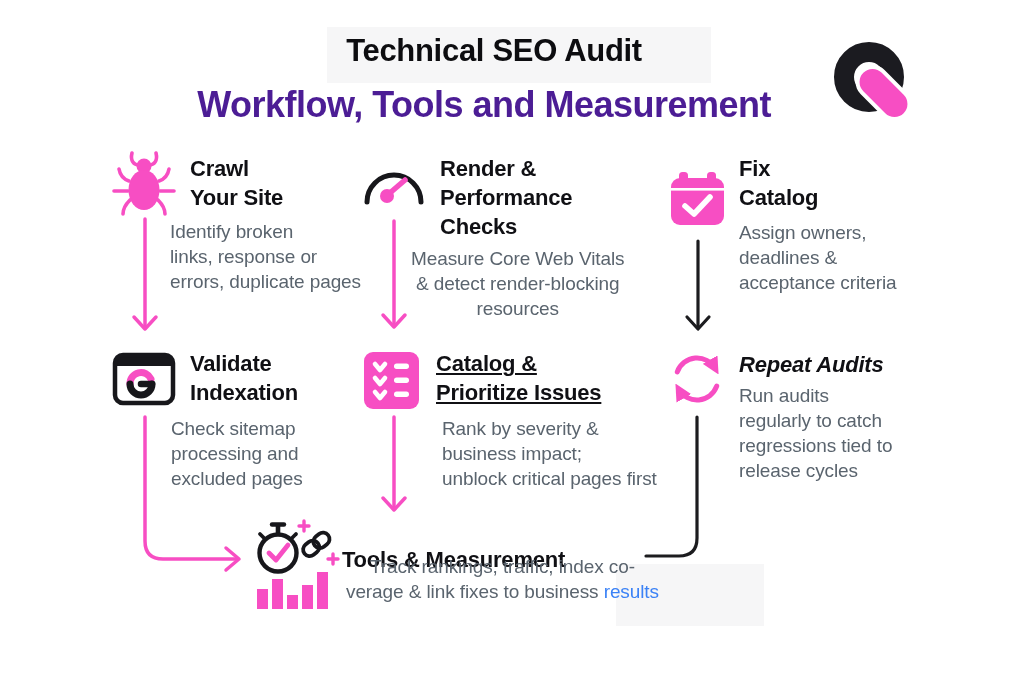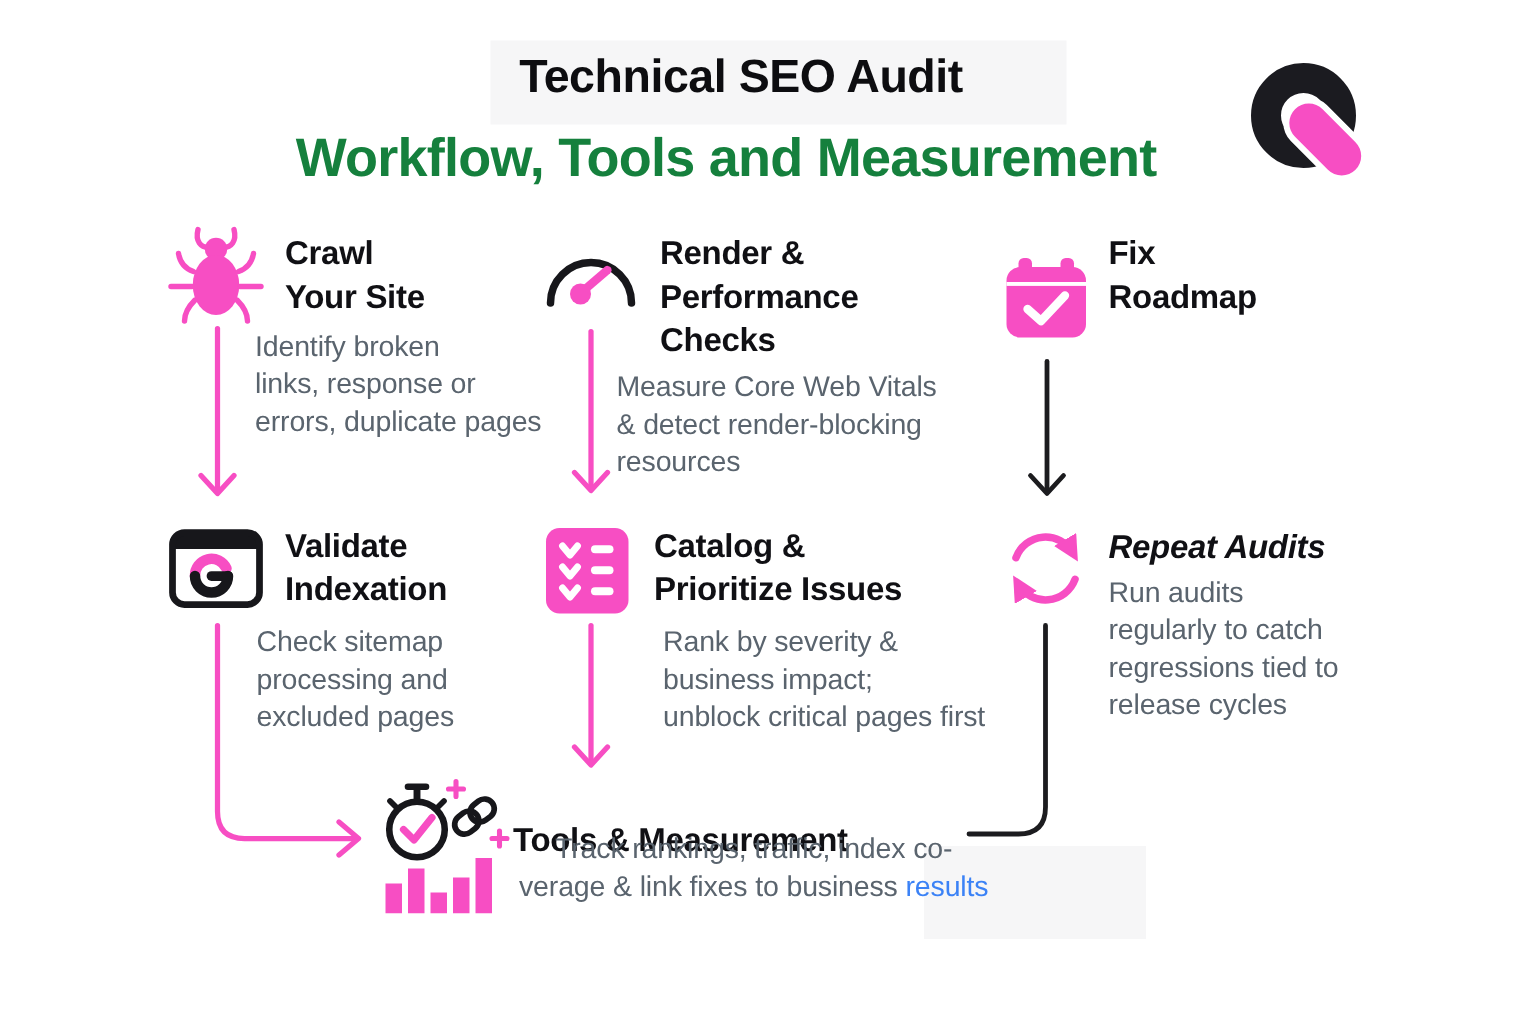--- a/index.html
+++ b/index.html
@@ -13,21 +13,21 @@
   body{font-family:"Liberation Sans","DejaVu Sans",sans-serif;}
   .canvas{position:relative;width:988px;height:683px;background:#fff;overflow:hidden;}
 
   .bgbox{position:absolute;background:var(--lightbox);z-index:0;}
 
   .connectors{position:absolute;left:0;top:0;z-index:1;pointer-events:none;}
 
   .abs{position:absolute;z-index:2;}
 
   .title1{top:33px;left:50%;transform:translateX(-50%);font-size:31px;font-weight:700;color:#0d0d10;letter-spacing:-0.3px;white-space:nowrap;}
-  .title2{top:84px;left:49%;transform:translateX(-50%);font-size:36px;font-weight:700;color:#15803d;letter-spacing:-0.5px;white-space:nowrap;}
+  .title2{top:84px;left:49%;transform:translateX(-50%);font-size:36px;font-weight:700;color:#4c1d95;letter-spacing:-0.5px;white-space:nowrap;}
 
   .step-title{font-size:22px;line-height:29px;font-weight:700;color:#101014;white-space:pre-line;letter-spacing:-0.2px;}
   .step-desc{font-size:19px;line-height:25px;font-weight:400;color:var(--muted);white-space:pre-line;letter-spacing:-0.1px;}
   .light-word{color:#3b82f6;}
 
   
   .logo{width:76px;height:76px;}
   .logo .ring{position:absolute;left:0;top:0;width:70px;height:70px;border:20px solid #1b1b20;border-radius:50%;}
   .logo .pill{position:absolute;left:21px;top:38px;width:57px;height:26px;border-radius:13px;background:var(--pink);transform:rotate(45deg);box-shadow:0 0 0 4px #fff;}
 
@@ -90,33 +90,36 @@
 Your Site</div>
 
   <svg class="abs" style="left:362px;top:160px;" width="64" height="46" viewBox="0 0 64 46">
     <path class="ink-s" stroke-width="5" d="M5,42 A27,27 0 0 1 59,42"></path>
     <circle class="pink-f" cx="25" cy="36" r="7"></circle>
     <path class="pink-s" stroke-width="5.5" d="M29,32 L43,20"></path>
   </svg>
   <div class="abs step-title" style="left:440px;top:154px;">Render &amp;
 Performance
 Checks</div>
-  <div class="abs step-desc" style="left:411px;top:246px;">Measure Core Web Vitals
+  <div class="abs step-desc" style="left:411px;top:246px;text-align:center;">Measure Core Web Vitals
 &amp; detect render-blocking
 resources</div>
 
   <svg class="abs" style="left:669px;top:171px;" width="57" height="57" viewBox="0 0 57 57">
     <rect class="pink-f" x="10" y="1" width="9" height="12" rx="3.5"></rect>
     <rect class="pink-f" x="38" y="1" width="9" height="12" rx="3.5"></rect>
     <rect class="pink-f" x="2" y="7" width="53" height="47" rx="9"></rect>
     <rect class="white-f" x="2" y="17" width="53" height="2.6"></rect>
     <path class="white-s" stroke-width="5.6" d="M16,35 L25,43 L41,26"></path>
   </svg>
   <div class="abs step-title" style="left:739px;top:154px;">Fix
-Roadmap</div>
+Catalog</div>
+  <div class="abs step-desc" style="left:739px;top:220px;">Assign owners,
+deadlines &amp;
+acceptance criteria</div>
 
   <svg class="abs" style="left:111px;top:351px;" width="66" height="58" viewBox="0 0 66 58">
     <path class="ink-f" d="M12,4 H54 Q62,4 62,13 V15 H4 V13 Q4,4 12,4 Z"></path>
     <rect class="ink-s" stroke-width="4.5" x="4" y="4" width="58" height="48" rx="8"></rect>
     <path class="pink-s" stroke-width="7" d="M19,33 A11,11 0 0 1 40,28"></path>
     <path class="ink-s" stroke-width="7" d="M19,33 A11,11 0 0 0 41,33"></path>
     <path class="ink-s" stroke-width="6.5" d="M30,33 H41"></path>
   </svg>
   <div class="abs step-desc" style="left:171px;top:416px;">Check sitemap
 processing and
@@ -126,21 +129,21 @@
 
   <svg class="abs" style="left:363px;top:351px;" width="57" height="59" viewBox="0 0 57 59">
     <rect class="pink-f" x="1" y="1" width="55" height="57" rx="9"></rect>
     <path class="white-s" stroke-width="4.6" d="M12,13 L17,19 L22,13"></path>
     <rect class="white-f" x="31" y="12.5" width="15" height="5.4" rx="2.7"></rect>
     <path class="white-s" stroke-width="4.6" d="M12,27 L17,33 L22,27"></path>
     <rect class="white-f" x="31" y="26.5" width="15" height="5.4" rx="2.7"></rect>
     <path class="white-s" stroke-width="4.6" d="M12,41 L17,47 L22,41"></path>
     <rect class="white-f" x="31" y="40.5" width="15" height="5.4" rx="2.7"></rect>
   </svg>
-  <div class="abs step-title" style="left:436px;top:349px;">Catalog &amp;
+  <div class="abs step-title" style="left:436px;top:349px;text-decoration:underline;">Catalog &amp;
 Prioritize Issues</div>
   <div class="abs step-desc" style="left:431px;top:416px;margin-left:11px;">Rank by severity &amp;
 business impact;
 unblock critical pages first</div>
 
   <svg class="abs" style="left:665px;top:348px;" width="64" height="63" viewBox="0 0 64 63">
     <defs>
       <marker id="rm" viewBox="0 0 10 10" refX="6" refY="5" markerWidth="3.4" markerHeight="3.4" orient="auto-start-reverse">
         <path d="M0,0 L10,5 L0,10 Z" fill="#F74EC3"></path>
       </marker>

